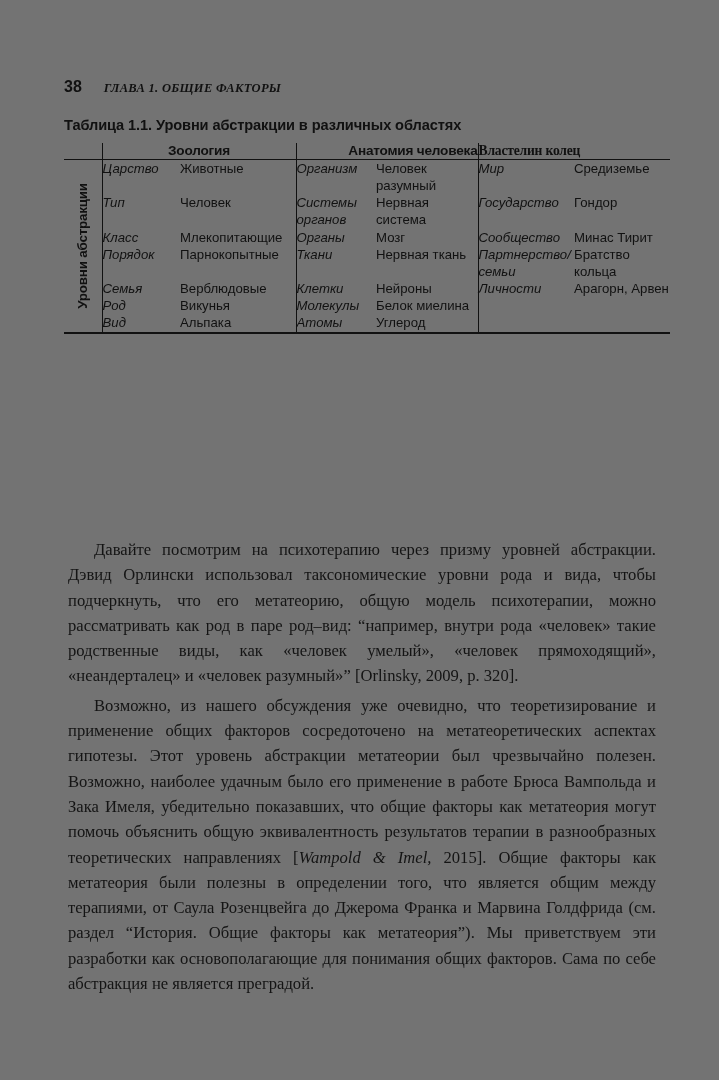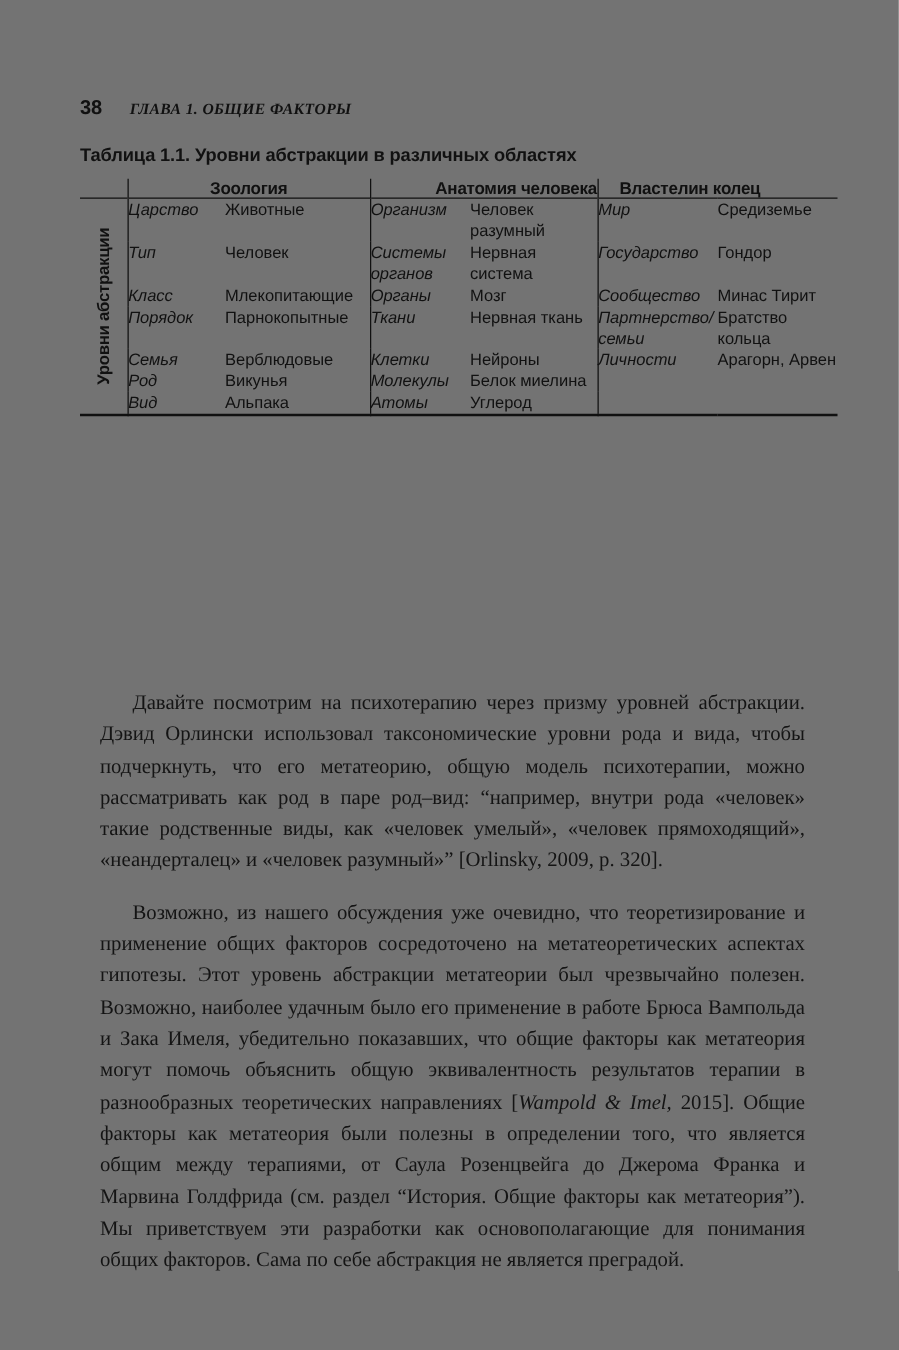--- a/index.html
+++ b/index.html
@@ -88,21 +88,21 @@
     color: #111;
     padding: 7px 0 7px 0;
     text-align: center;
     letter-spacing: -0.2px;
   }
   thead th.spine { border-right: 1.6px solid #111; }
   thead th.grp { border-right: 1.6px solid #111; }
   thead th.last { border-right: none; }
   thead th.zoo { text-align: center; }
   thead th.anat { text-align: right; }
-  thead th.lotr { text-align: left; padding-left: 17px; }
+  thead th.lotr { text-align: left; padding-left: 0; font-family: Liberation Serif, serif; }
 
   tbody td {
     font-size: 13.2px;
     line-height: 1.30;
     color: #111;
     padding-top: 7px;
     padding-bottom: 7px;
   }
   td.lvl {
     font-style: italic;
@@ -139,21 +139,21 @@
     left: 64px;
     top: 533px;
     width: 596px;
     font-family: "Liberation Serif", "DejaVu Serif", serif;
     font-size: 16.6px;
     line-height: 25.3px;
     color: #141414;
     text-align: justify;
   }
   .body-text p {
-    margin: 16px;
+    margin: 4px;
     text-indent: 26px;
     text-align: justify;
     text-justify: inter-word;
     hyphens: manual;
   }
   .body-text p + p { margin-top: 0; }
   .cite { font-style: italic; }
 </style>
 </head>
 <body>

